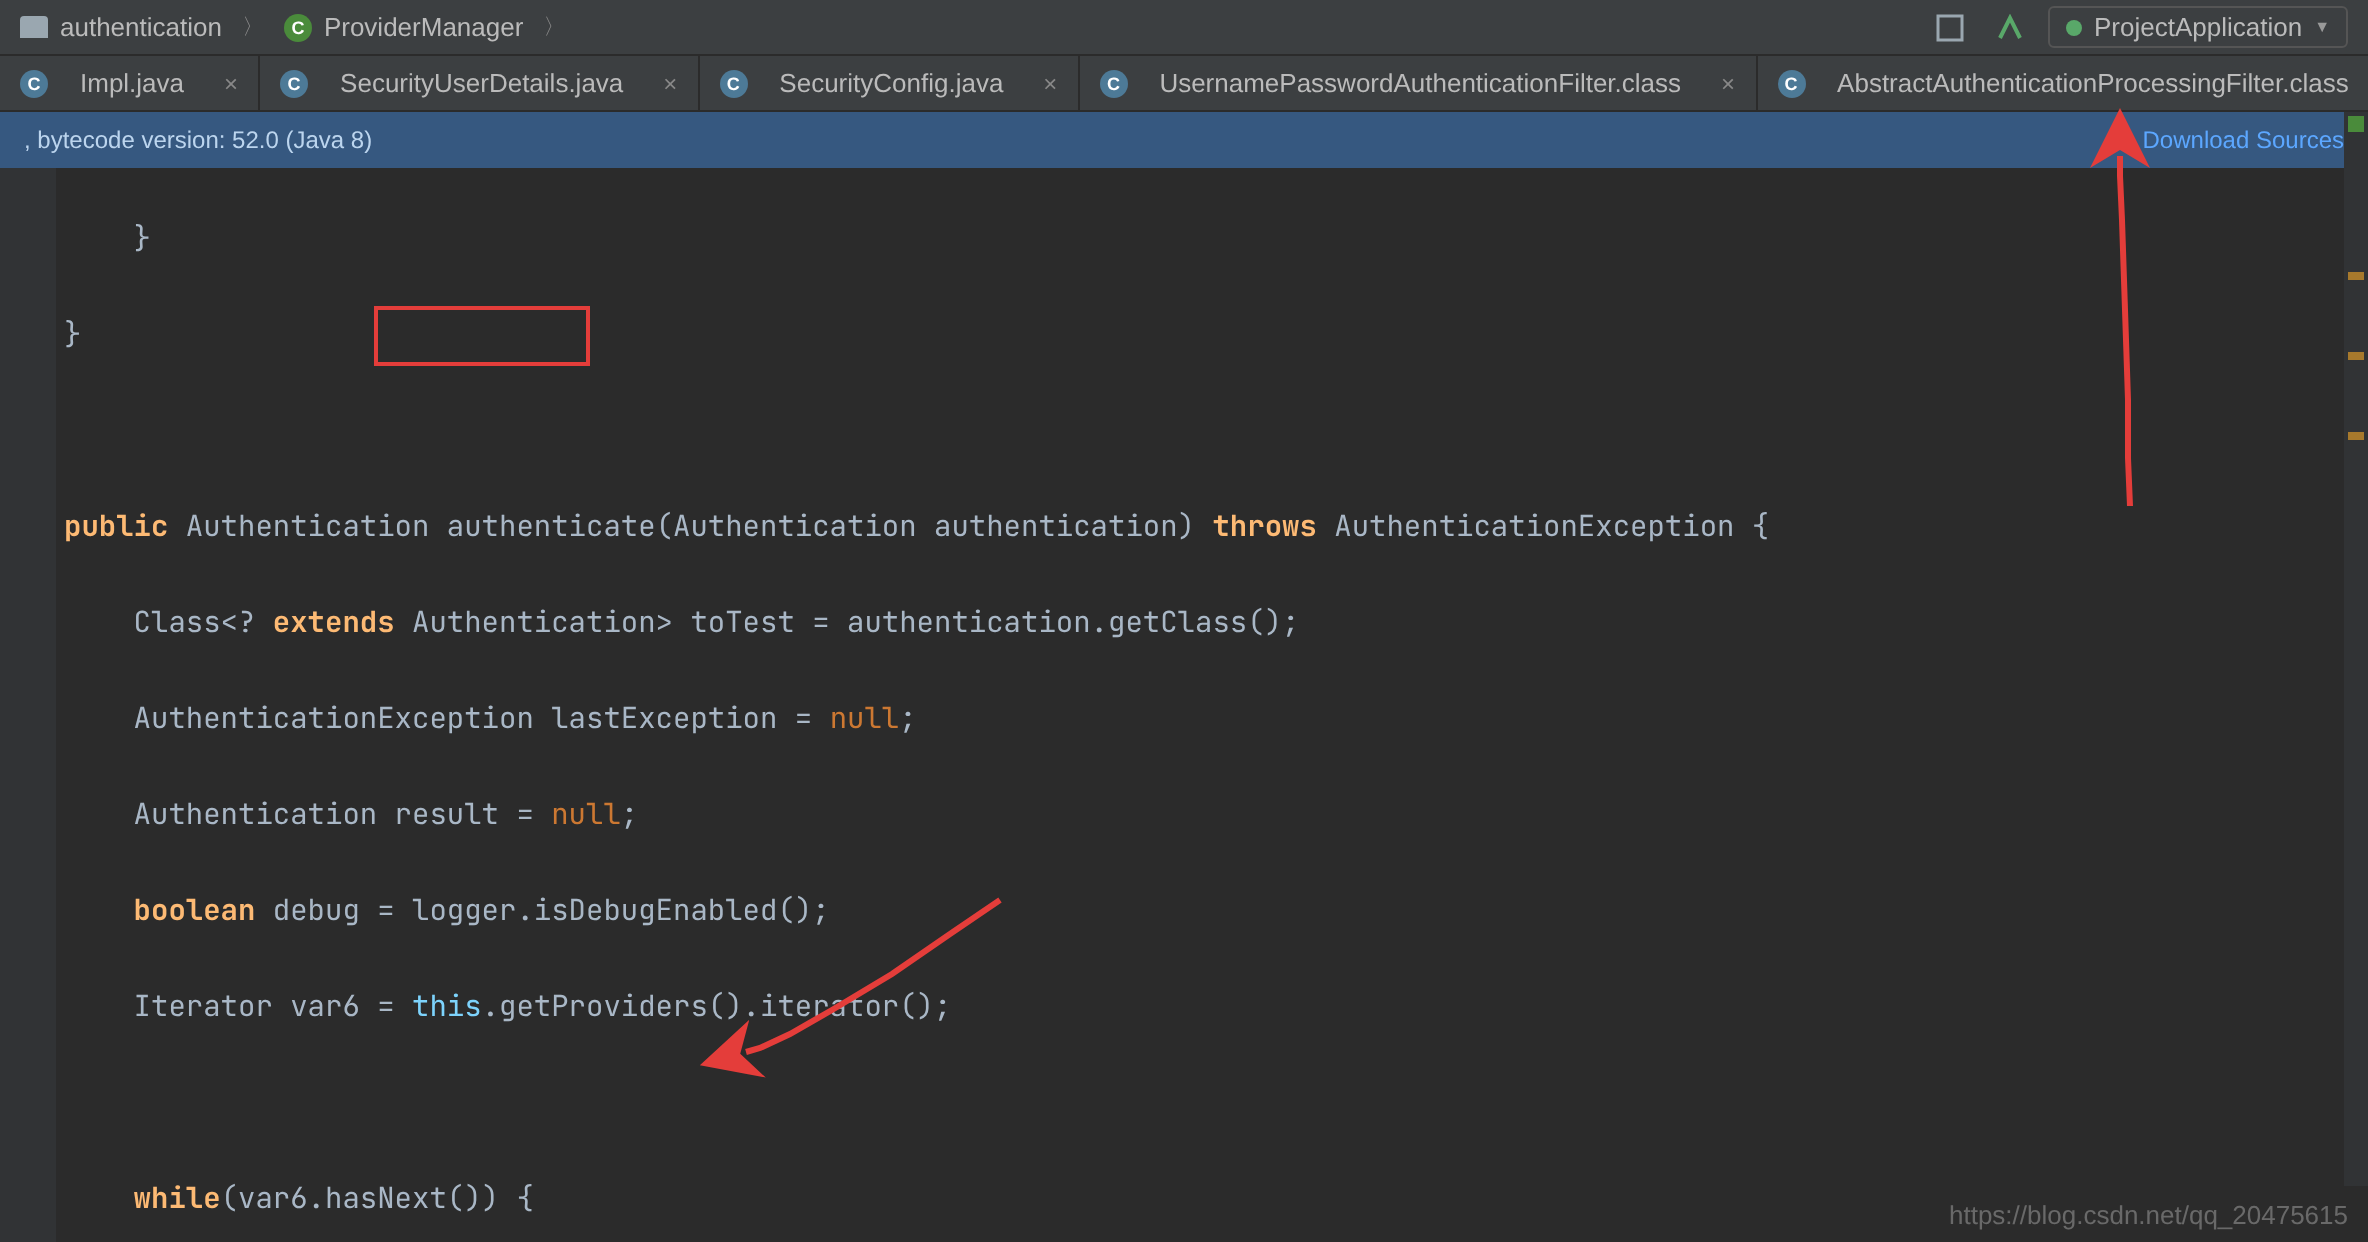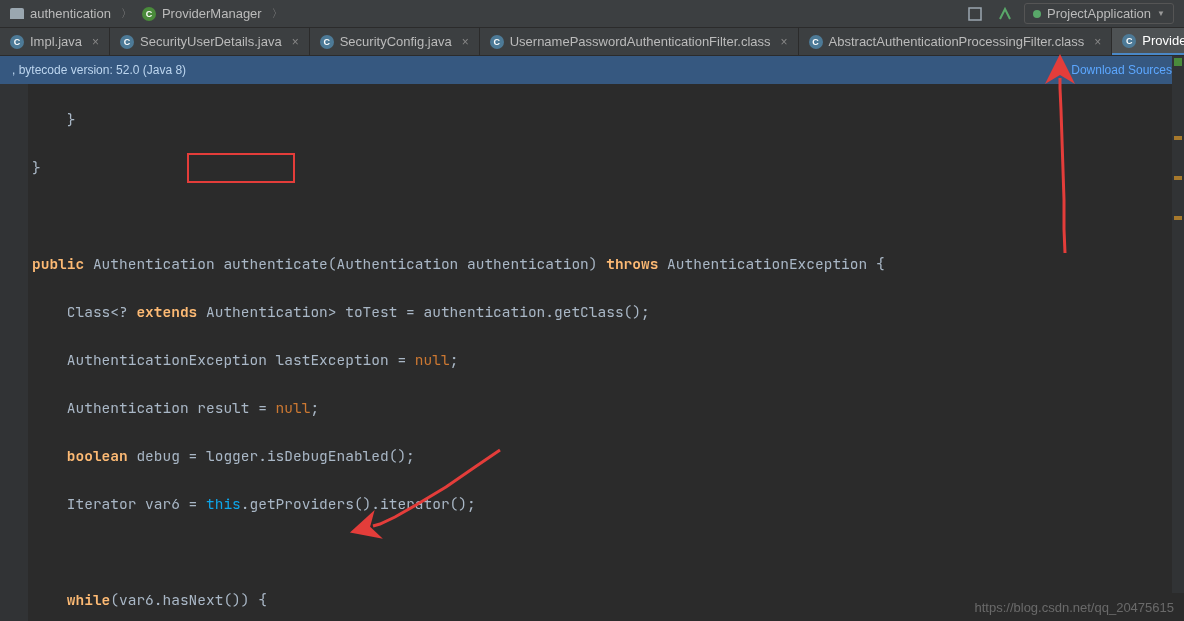--- a/index.html
+++ b/index.html
@@ -49,21 +49,21 @@
 
   .tab-bar {
     height: 28px;
     background: #3c3f41;
     display: flex;
     align-items: stretch;
     border-bottom: 1px solid #2b2b2b;
     overflow: hidden;
   }
   .tab {
-    display: flex; align-items: center; gap: 6px;
+    display: flex; align-items: center; gap: 16px;
     padding: 0 10px;
     border-right: 1px solid #2b2b2b;
     color: #bbb;
     cursor: pointer;
     white-space: nowrap;
   }
   .tab.active {
     background: #4e5254;
     border-bottom: 2px solid #4a88c7;
     color: #fff;
@@ -105,21 +105,21 @@
     font-size: 14.5px;
     line-height: 24px;
     white-space: pre;
     padding-left: 0px;
     color: #a9b7c6;
     flex: 1;
   }
   .code .line { padding-left: 4px; height: 24px; position: relative;}
   .kw { color: #fdba74; font-weight: bold; }
   .null { color: #cc7832; }
-  .this { color: #0ea5e9; }
+  .this { color: #7dd3fc; }
   .red-box {
     position: absolute;
     border: 2px solid #e43d3a;
     pointer-events: none;
   }
   .arrow-svg { position: absolute; pointer-events: none; }
   .error-stripe {
     position: absolute;
     right: 0;
     top: 56px;

